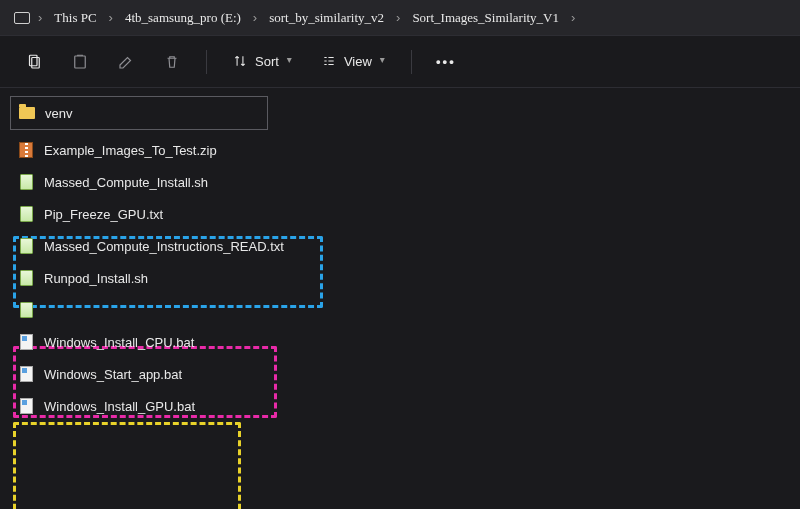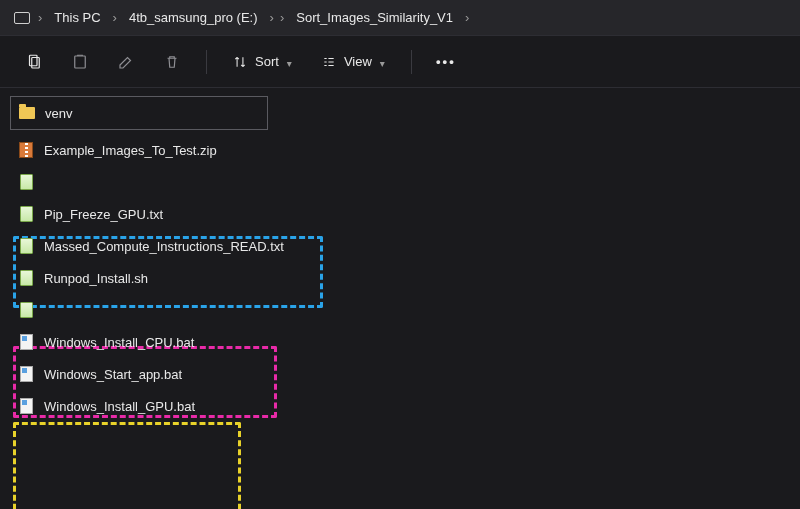--- a/index.html
+++ b/index.html
@@ -20,20 +20,21 @@
     height: 36px;
     padding: 0 10px;
     gap: 2px;
     border-bottom: 1px solid #2d2d33;
     background: #26262a;
   }
   .bc-seg {
     padding: 4px 8px;
     white-space: nowrap;
     cursor: pointer;
+    font-family: Liberation Serif, serif;
   }
   .bc-chevron {
     color: #9a9a9a;
     padding: 0 2px;
   }
   .pc-icon {
     width: 16px; height: 12px;
     border: 1.5px solid #cfcfcf;
     border-radius: 2px;
     position: relative;
@@ -51,21 +52,21 @@
   .tbtn {
     width: 36px; height: 36px;
     display: flex; align-items: center; justify-content: center;
     color: #8f8f94;
     border-radius: 4px;
     cursor: pointer;
   }
   .tbtn.active { color: #e8e8e8; }
   .tsep { width:1px; height:24px; background:#3a3a40; margin: 0 6px; }
   .tlabel {
-    display: flex; align-items: flex-end; gap: 8px;
+    display: flex; align-items: flex-start; gap: 8px;
     padding: 6px 10px; color: #e8e8e8; cursor:pointer;
   }
   .chev-down { font-size: 10px; color:#9a9a9a; }
   .dots { letter-spacing: 2px; font-weight:bold; }
   
   .files {
     padding: 8px 10px;
     position: relative;
   }
   .row {
@@ -109,20 +110,21 @@
 </head>
 <body>
 
 <div class="breadcrumb">
   <div class="pc-icon"></div>
   <span class="bc-chevron">›</span>
   <span class="bc-seg">This PC</span>
   <span class="bc-chevron">›</span>
   <span class="bc-seg">4tb_samsung_pro (E:)</span>
   <span class="bc-chevron">›</span>
+  <span class="bc-seg">sort_by_similarity_v2</span>
   <span class="bc-chevron">›</span>
   <span class="bc-seg">Sort_Images_Similarity_V1</span>
   <span class="bc-chevron">›</span>
 </div>
 
 <div class="toolbar">
   <div class="tbtn active">
     <svg width="18" height="18" viewBox="0 0 24 24" fill="none" stroke="currentColor" stroke-width="1.6">
         <rect x="6" y="3" width="10" height="14" rx="1"></rect>
         <rect x="9" y="6" width="10" height="14" rx="1"></rect>
@@ -175,20 +177,21 @@
       <div class="row">
         <div class="ficon">
           <div class="icon-zip"></div>
         </div>
         <span class="fname">Example_Images_To_Test.zip</span>
       </div>
       <div class="row">
         <div class="ficon">
           <div class="icon-txt"></div>
         </div>
+        <span class="fname">Massed_Compute_Install.sh</span>
       </div>
       <div class="row">
         <div class="ficon">
           <div class="icon-txt"></div>
         </div>
         <span class="fname">Pip_Freeze_GPU.txt</span>
       </div>
       <div class="row">
         <div class="ficon">
           <div class="icon-txt"></div>

